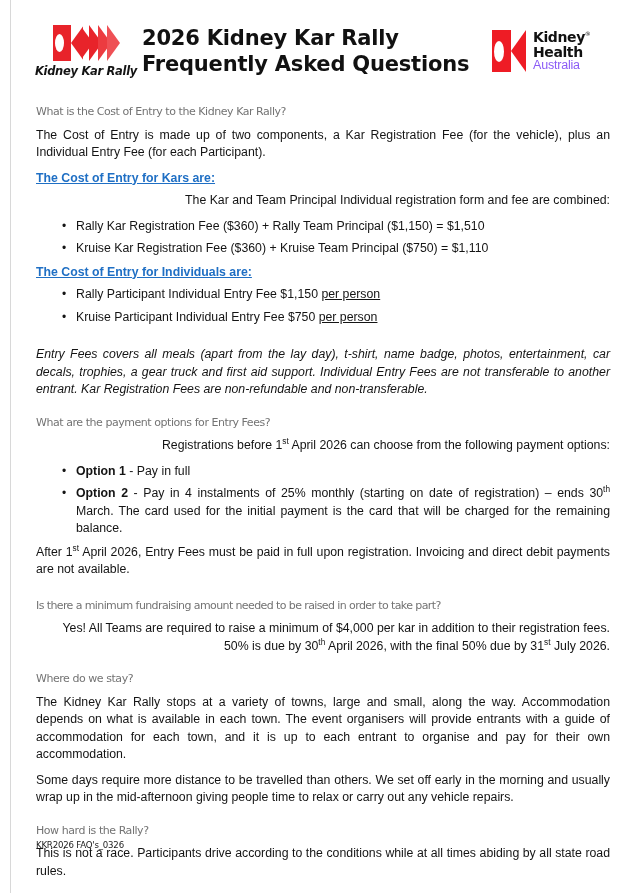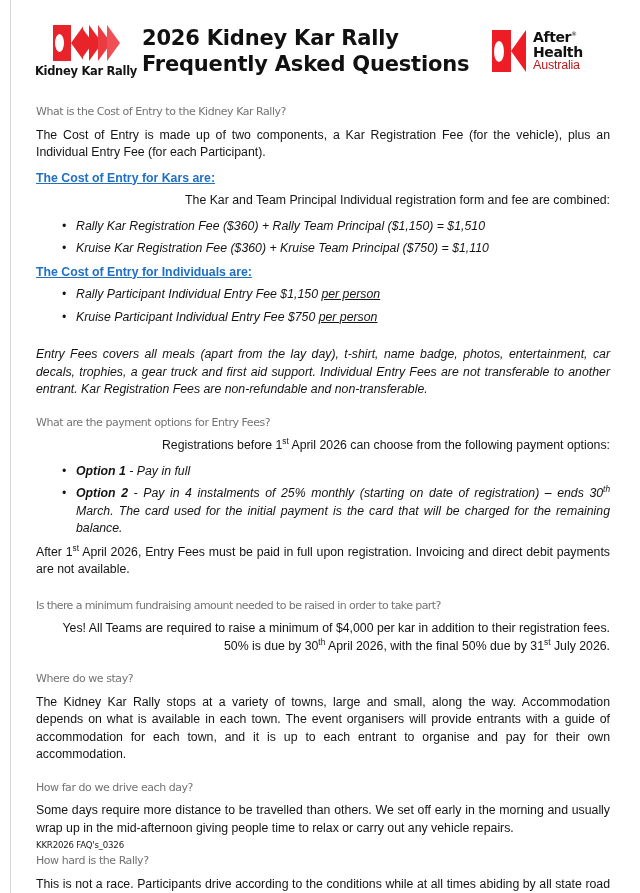--- a/index.html
+++ b/index.html
@@ -95,20 +95,21 @@
   .chev.c3 { border-left-color: #ec3b40; }
   .chev.c4 { border-left-color: #ef5055; }
   .kkr-word {
     font-family: "DejaVu Sans", sans-serif;
     font-weight: bold;
     font-size: 11.5px;
     letter-spacing: -0.3px;
     color: #141414;
     margin-top: 3px;
     white-space: nowrap;
+    font-style: italic;
   }
   .doc-title {
     flex: 1 1 auto;
     text-align: left;
     font-family: "DejaVu Sans", sans-serif;
     font-weight: bold;
     font-size: 21px;
     line-height: 26px;
     color: #111111;
     letter-spacing: -0.2px;
@@ -159,21 +160,21 @@
   }
   .kha-l1 { position: relative; }
   .kha-tm {
     font-size: 6px;
     vertical-align: super;
     font-weight: normal;
   }
   .kha-l3 {
     font-family: "Liberation Sans", sans-serif;
     font-size: 12.5px;
-    color: #b91c1c;
+    color: #8b5cf6;
     letter-spacing: -0.2px;
   }
 
   
   h2.q {
     color: #737373;
     font-family: "DejaVu Sans", sans-serif;
     font-size: 11px;
     font-weight: normal;
     line-height: 19.5px;
@@ -199,21 +200,20 @@
     font-weight: bold;
     font-size: 12.3px;
     line-height: 17.5px;
     text-decoration: underline;
     margin: 2px 0 5px 0;
   }
   ul.b {
     margin: 3px 0 6px 0;
     padding: 0 0 0 40px;
     list-style: none;
-    font-style: italic;
   }
   ul.b > li {
     position: relative;
     font-size: 12.3px;
     line-height: 17.5px;
     margin-bottom: 5px;
     color: #141414;
     text-align: justify;
   }
   ul.b > li::before {
@@ -261,21 +261,21 @@
       </div>
 
       <div class="doc-title">
         <div>2026 Kidney Kar Rally</div>
         <div>Frequently Asked Questions</div>
       </div>
 
       <div class="kha-logo">
         <span class="kha-k"></span>
         <span class="kha-text">
-          <div class="kha-l1"><span>After</span><span class="kha-tm">®</span></div>
+          <div class="kha-l1"><span>Kidney</span><span class="kha-tm">®</span></div>
           <div class="kha-l2">Health</div>
           <div class="kha-l3">Australia</div>
         </span>
       </div>
     </div>
 
     <h2 class="q">What is the Cost of Entry to the Kidney Kar Rally?</h2>
     <p class="body">The Cost of Entry is made up of two components, a Kar Registration Fee (for the vehicle), plus an Individual Entry Fee (for each Participant).</p>
     <span class="sublink">The Cost of Entry for Kars are:</span>
     <p class="body left">The Kar and Team Principal Individual registration form and fee are combined:</p>
@@ -297,21 +297,20 @@
       <li><b>Option 2</b><span> - Pay in 4 instalments of 25% monthly (starting on date of registration) – ends 30</span><sup>th</sup><span> March. The card used for the initial payment is the card that will be charged for the remaining balance.</span></li>
     </ul>
     <p class="body"><span>After 1</span><sup>st</sup><span> April 2026, Entry Fees must be paid in full upon registration. Invoicing and direct debit payments are not available.</span></p>
 
     <h2 class="q tight">Is there a minimum fundraising amount needed to be raised in order to take part?</h2>
     <p class="body left"><span>Yes! All Teams are required to raise a minimum of $4,000 per kar in addition to their registration fees. 50% is due by 30</span><sup>th</sup><span> April 2026, with the final 50% due by 31</span><sup>st</sup><span> July 2026.</span></p>
 
     <h2 class="q">Where do we stay?</h2>
     <p class="body">The Kidney Kar Rally stops at a variety of towns, large and small, along the way. Accommodation depends on what is available in each town. The event organisers will provide entrants with a guide of accommodation for each town, and it is up to each entrant to organise and pay for their own accommodation.</p>
 
-    <h2 class="q">How far do we drive each day?</h2>
     <p class="body">Some days require more distance to be travelled than others. We set off early in the morning and usually wrap up in the mid-afternoon giving people time to relax or carry out any vehicle repairs.</p>
 
     <h2 class="q">How hard is the Rally?</h2>
     <p class="body">This is not a race. Participants drive according to the conditions while at all times abiding by all state road rules.</p>
 
   </div>
 
   <div class="footer">KKR2026 FAQ's_0326</div>
 </div>
 

